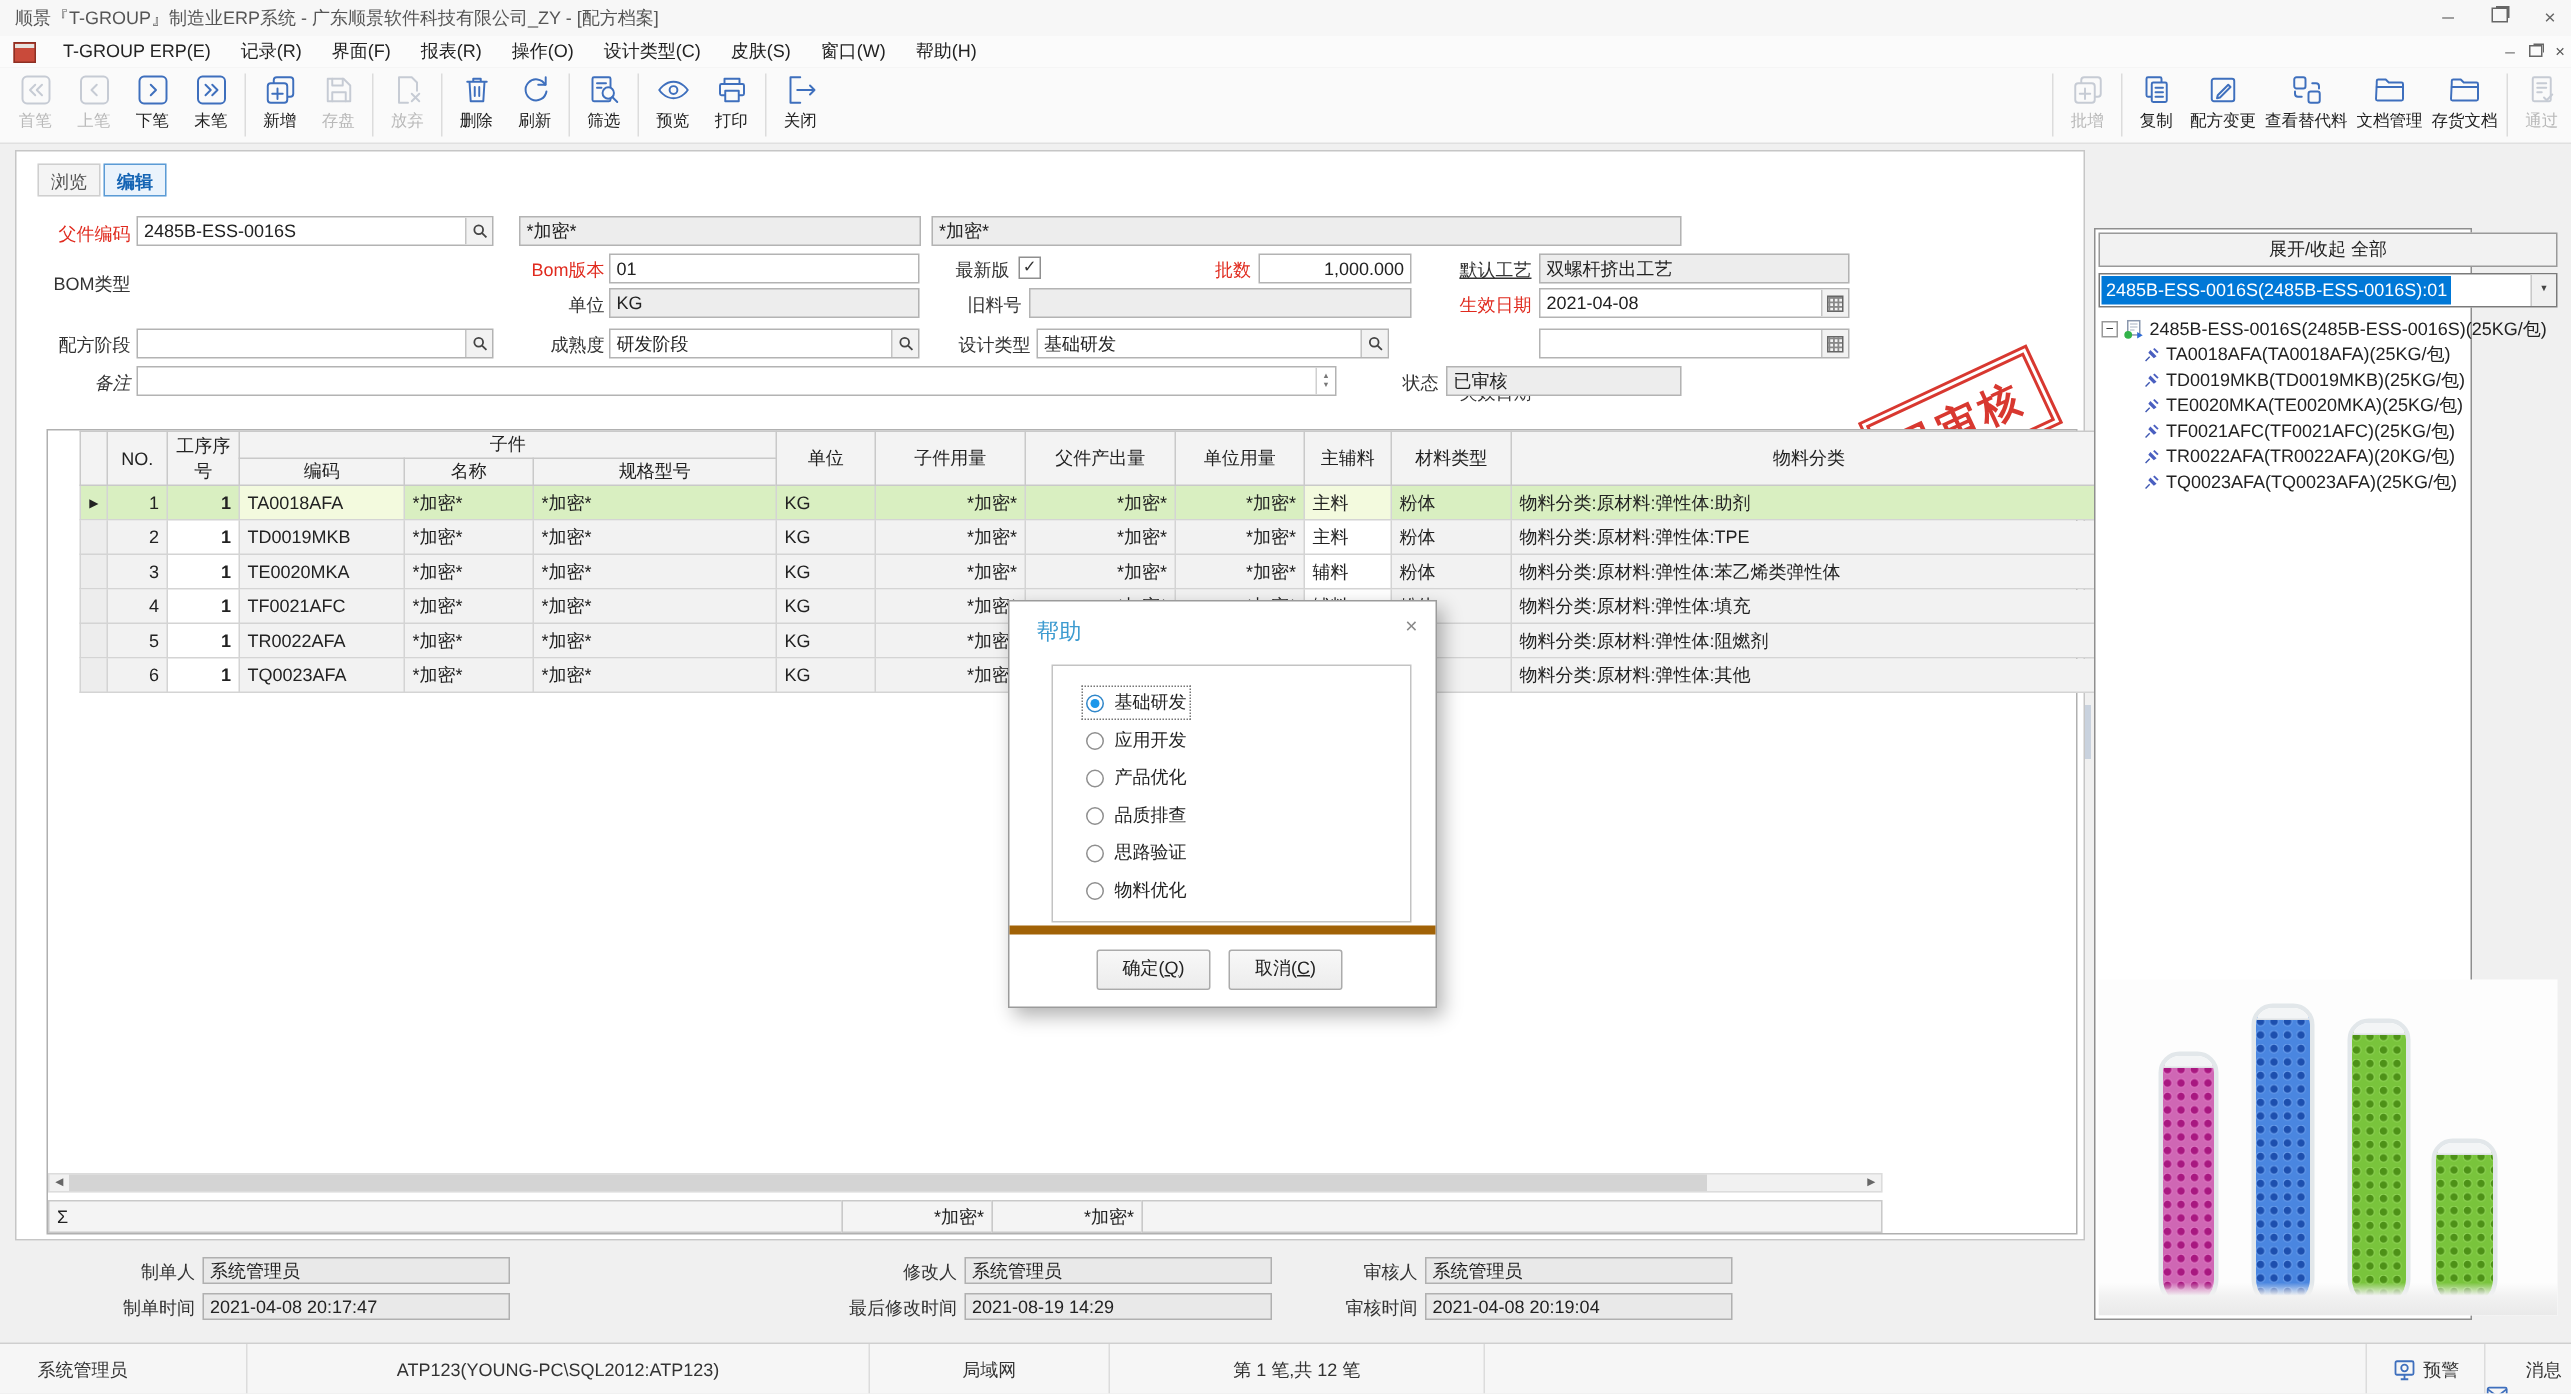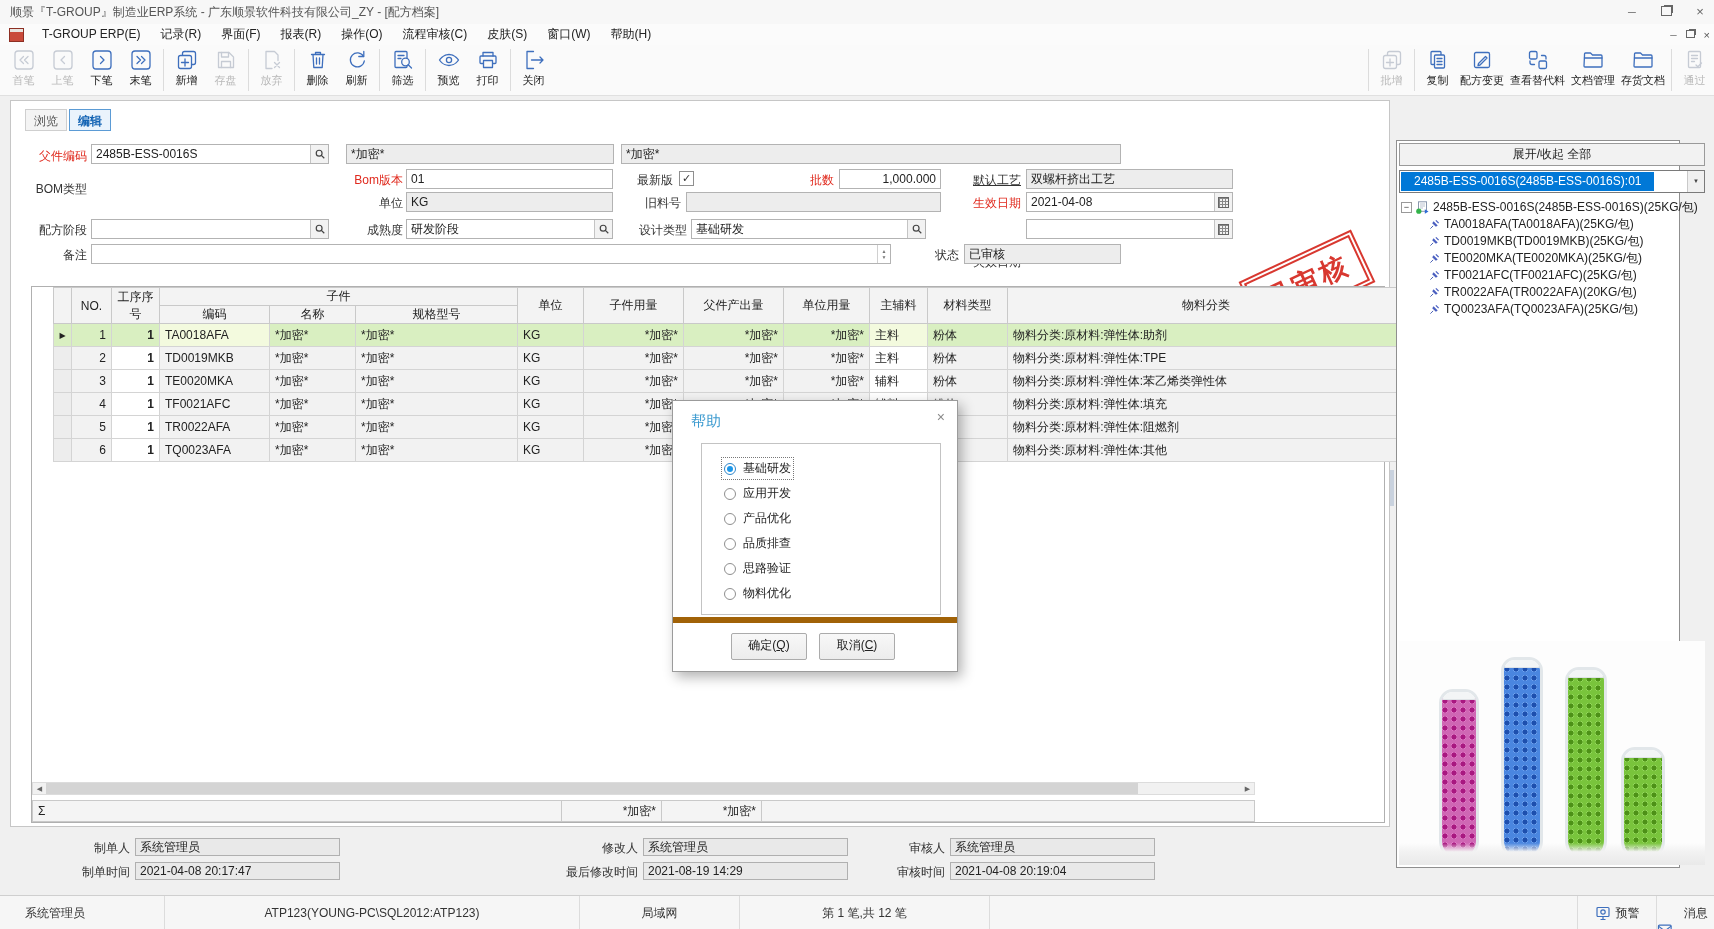--- a/index.html
+++ b/index.html
@@ -64,24 +64,24 @@
   
   .dialog{position:absolute;left:672px;top:400px;width:286px;height:272px;background:#fff;border:1px solid #9b9b9b;box-shadow:4px 5px 12px rgba(0,0,0,.3);z-index:100;box-sizing:border-box;}
   .dtitle{position:absolute;left:18px;top:11px;font-size:15px;color:#3d9bd0;}
   .dclose{position:absolute;right:12px;top:8px;font-size:14px;color:#8a8a8a;cursor:pointer;}
   .dgroup{position:absolute;left:28px;top:42px;width:240px;height:172px;border:1px solid #c3c3c3;box-sizing:border-box;}
   .dradio{position:absolute;left:22px;display:flex;align-items:center;gap:7px;font-size:12px;cursor:pointer;}
   .dradio.foc{outline:1px dotted #777;outline-offset:2px;}
   .dbtnpanel{position:absolute;left:0;bottom:0;width:100%;height:48px;border-top:6px solid #a16207;}
   .dbtn{position:absolute;top:10px;width:74px;height:25px;background:linear-gradient(#f8f8f8,#ececec);border:1px solid #ababab;border-radius:2px;font-size:12px;color:#222;text-align:center;line-height:23px;cursor:pointer;}
   
-  .rpanel{position:absolute;left:1396px;top:140px;width:284px;height:728px;background:#fff;border:1px solid #8f8f8f;box-sizing:border-box;}
+  .rpanel{position:absolute;left:1396px;top:152px;width:252px;height:728px;background:#fff;border:1px solid #8f8f8f;box-sizing:border-box;}
   .expbtn{position:absolute;left:2px;top:2px;width:306px;height:23px;background:#f2f2f2;border:1px solid #9a9a9a;box-sizing:border-box;text-align:center;line-height:21px;font-size:12px;cursor:pointer;}
   .combo{position:absolute;left:2px;top:29px;width:306px;height:23px;border:1px solid #7a7a7a;background:#fff;box-sizing:border-box;cursor:pointer;}
-  .combo .seltext{position:absolute;left:1px;top:1px;height:19px;line-height:19px;background:#0078d7;color:#fff;font-size:12px;padding:0 13px;white-space:nowrap;}
+  .combo .seltext{position:absolute;left:1px;top:1px;height:19px;line-height:19px;background:#0078d7;color:#fff;font-size:12px;padding:0 3px;white-space:nowrap;}
   .combo .cbtn{position:absolute;right:0;top:0;width:16px;height:21px;background:#f0f0f0;border-left:1px solid #c9c9c9;text-align:center;font-size:6px;line-height:21px;color:#444;}
   .tree{position:absolute;left:4px;top:58px;width:300px;}
   .trow{display:flex;align-items:center;height:17px;font-size:12px;color:#222;white-space:nowrap;cursor:pointer;}
   .trow .txt{margin-left:4px;}
   .expbox{display:inline-block;width:11px;height:11px;border:1px solid #999;background:#fff;font-size:9px;line-height:9px;text-align:center;color:#333;margin-right:3px;box-sizing:border-box;}
   .child{padding-left:28px;}
   
   .photo{position:absolute;left:2px;top:500px;width:306px;height:224px;background:#fdfdfd;overflow:hidden;}
   .tube{position:absolute;border:3px solid #e2e7ea;border-radius:14px 14px 20px 20px;box-sizing:border-box;overflow:hidden;background:#fff;}
   .tube .rim{position:absolute;left:0;top:0;width:100%;height:7px;background:#f3f5f6;border-bottom:1px solid #dfe3e6;}
@@ -111,21 +111,21 @@
     </span>
   </div>
 
   <div class="menubar">
     <span class="appicon"></span>
     <span class="mi">T-GROUP ERP(E)</span>
     <span class="mi">记录(R)</span>
     <span class="mi">界面(F)</span>
     <span class="mi">报表(R)</span>
     <span class="mi">操作(O)</span>
-    <span class="mi">流程审核(C)</span>
+    <span class="mi">设计类型(C)</span>
     <span class="mi">皮肤(S)</span>
     <span class="mi">窗口(W)</span>
     <span class="mi">帮助(H)</span>
     <span class="mdictl">
       <span>─</span>
       <span><span class="restore-box" style="width:7px;height:6px;"></span></span>
       <span style="font-size:11px;">×</span>
     </span>
   </div>
 
@@ -293,21 +293,21 @@
     </div>
   </div>
 
   <div class="mainpanel">
     <div class="tab inactive">浏览</div>
     <div class="tab active">编辑</div>
 
     <div class="lb red" style="left:6px;top:47px;width:70px;">父件编码</div>
     <div class="lb" style="left:6px;top:80px;width:70px;">BOM类型</div>
     <div class="lb" style="left:6px;top:121px;width:70px;">配方阶段</div>
-    <div class="lb" style="left:6px;top:146px;width:70px;">备注</div>
+    <div class="lb" style="left:6px;top:146px;width:70px;font-style:italic;">备注</div>
     <div class="lb red" style="left:330px;top:71px;width:62px;">Bom版本</div>
     <div class="lb" style="left:330px;top:94px;width:62px;">单位</div>
     <div class="lb" style="left:330px;top:121px;width:62px;">成熟度</div>
     <div class="lb" style="left:612px;top:71px;width:50px;">最新版</div>
     <div class="lb" style="left:620px;top:94px;width:50px;">旧料号</div>
     <div class="lb" style="left:618px;top:121px;width:58px;">设计类型</div>
     <div class="lb red" style="left:778px;top:71px;width:45px;">批数</div>
     <div class="lb" style="left:952px;top:71px;width:58px;text-decoration:underline;">默认工艺</div>
     <div class="lb red" style="left:952px;top:94px;width:58px;">生效日期</div>
     <div class="lb" style="left:952px;top:121px;width:58px;margin-top:32px;">失效日期</div>

